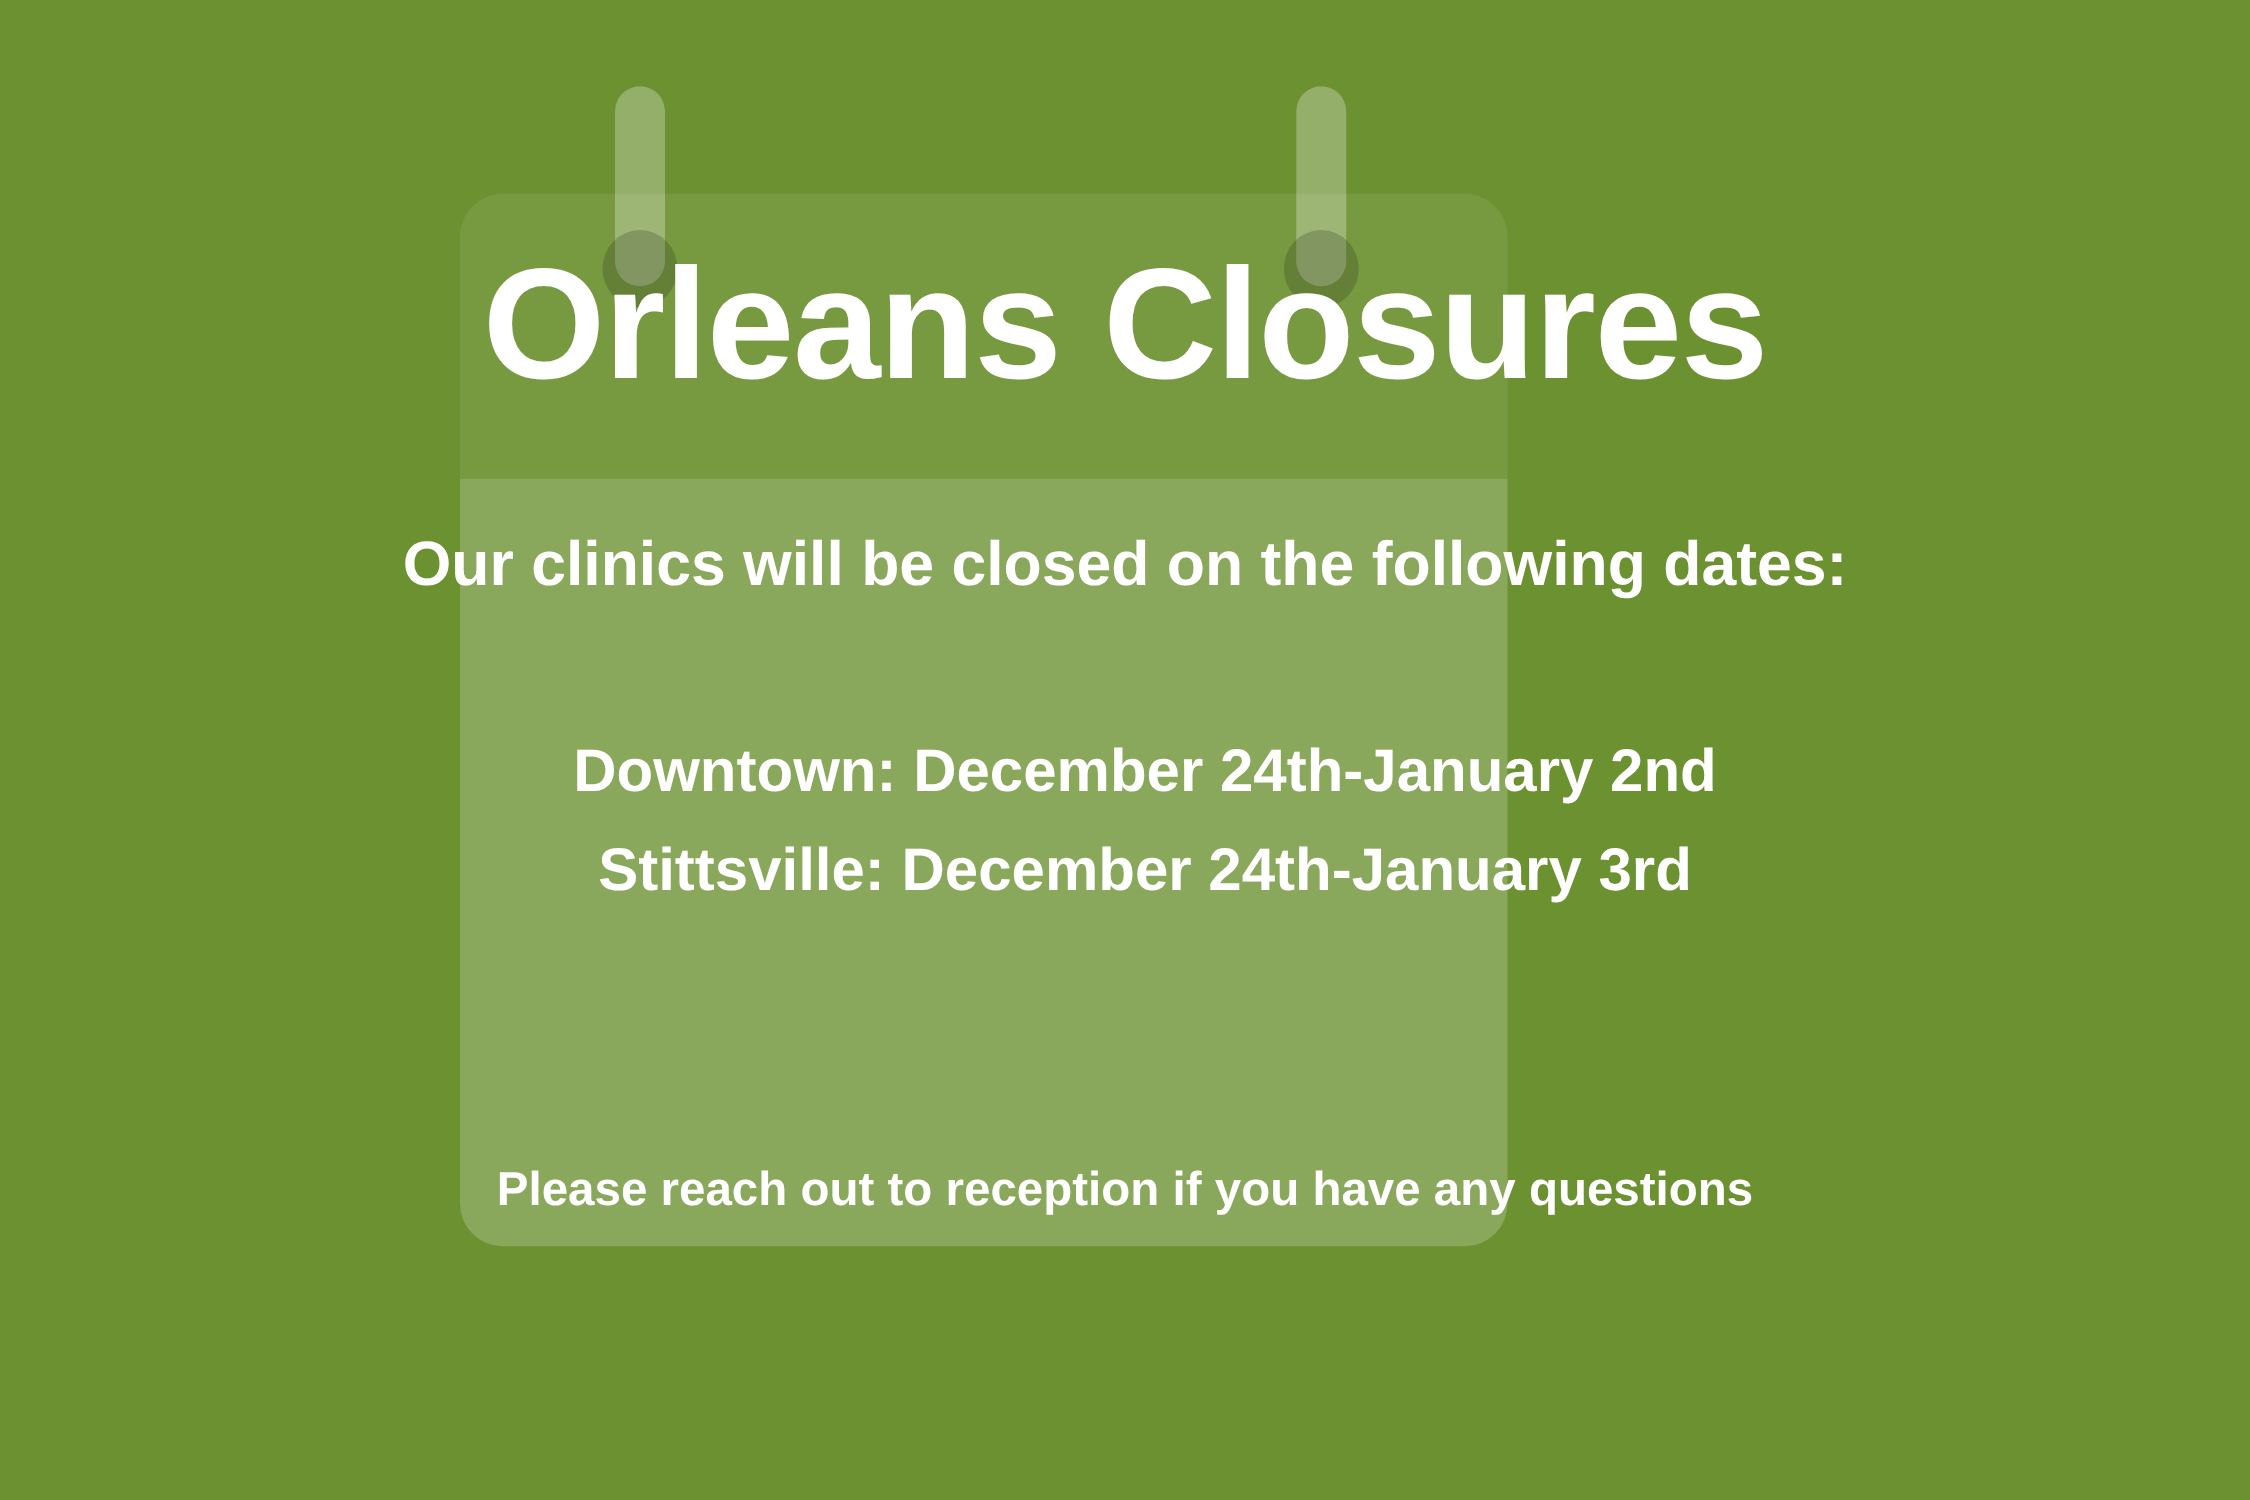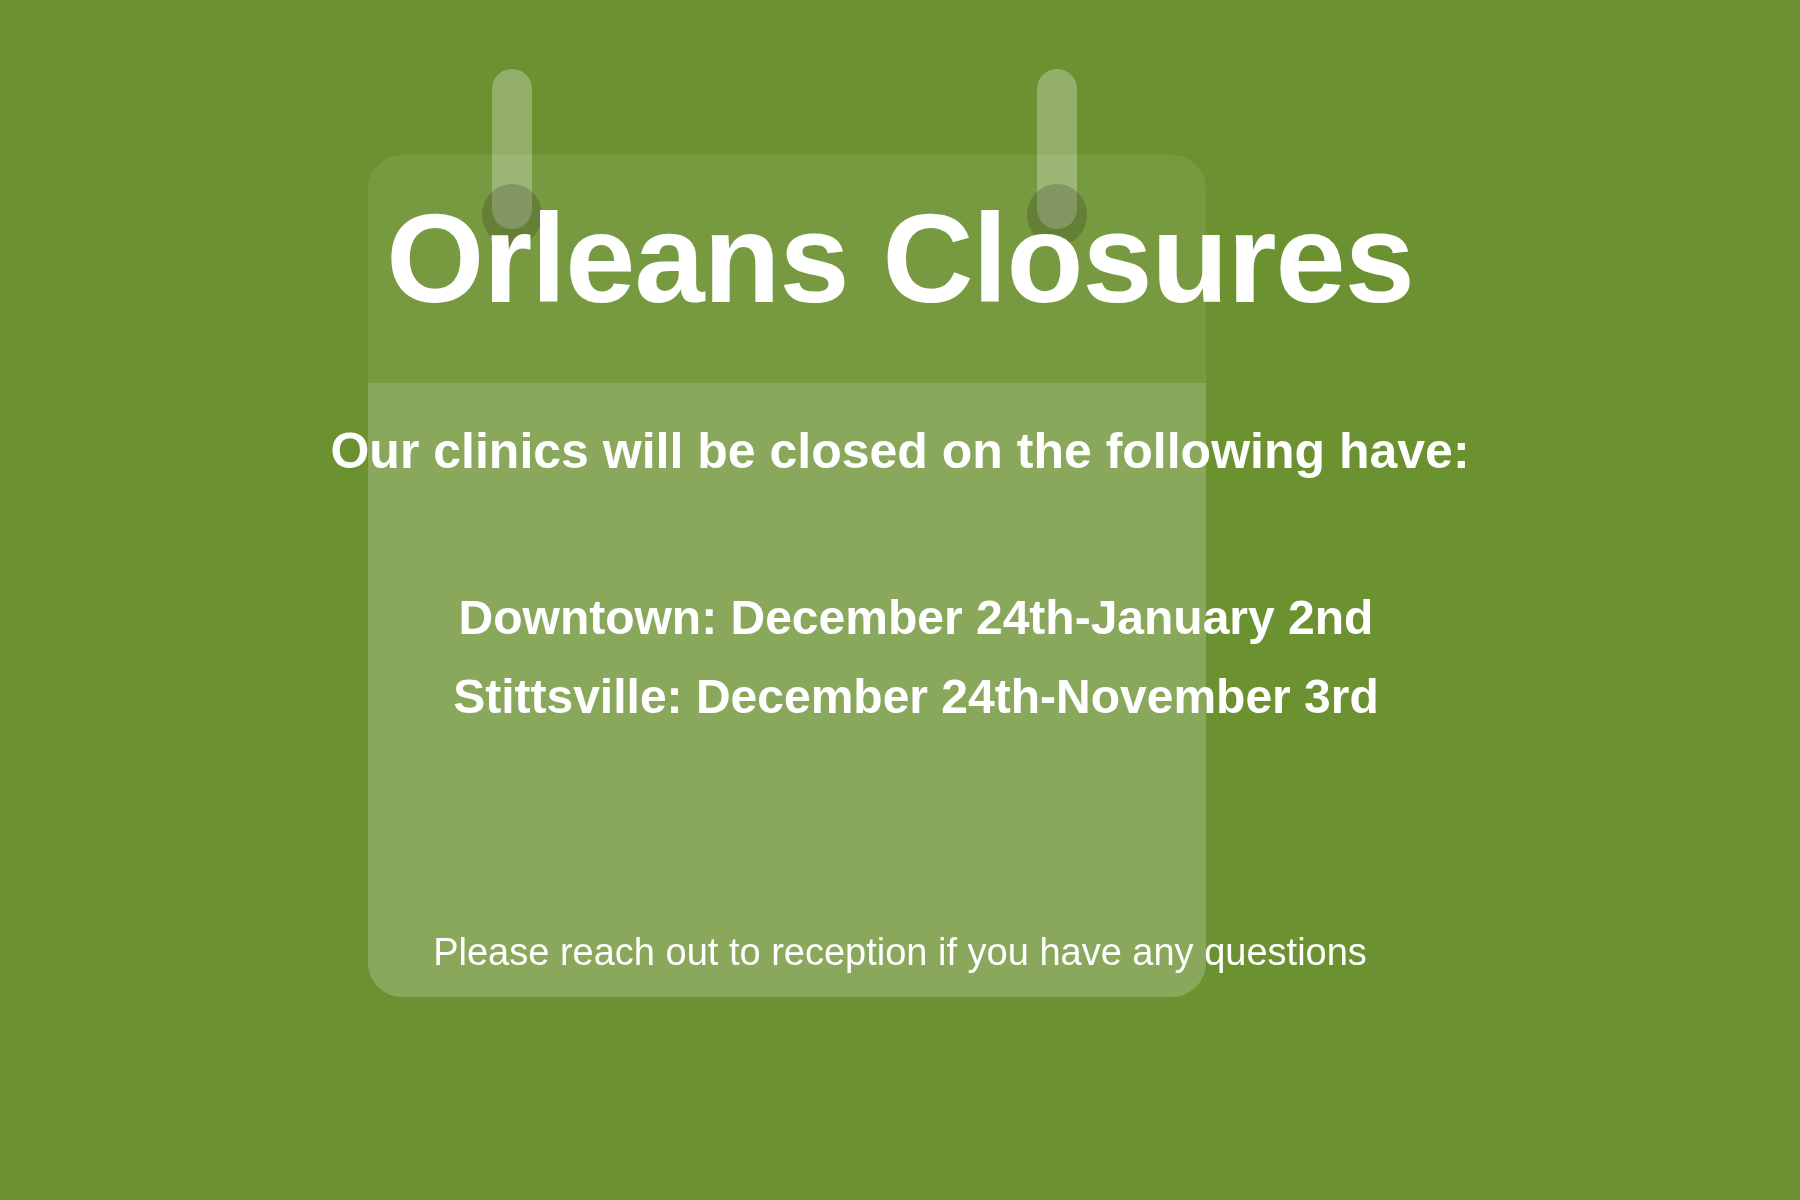--- a/index.html
+++ b/index.html
@@ -116,21 +116,21 @@
     line-height: 79px;
     white-space: nowrap;
   }
 
   #footer-note {
     position: absolute;
     top: 930px;
     left: 0;
     width: 100%;
     font-size: 38px;
-    font-weight: normal;
+    font-weight: bold;
     line-height: 1.2;
     white-space: nowrap;
     color: #ffffff;
   }
 </style>
 </head>
 <body>
 
 <div id="calendar-graphic">
   <div class="cal-post left"></div>
@@ -138,22 +138,22 @@
   <div class="cal-header"></div>
   <div class="cal-ring left"></div>
   <div class="cal-ring right"></div>
   <div class="cal-body"></div>
 </div>
 
 <div id="content">
 
   <h1 id="page-title">Orleans Closures</h1>
 
-  <p id="subtitle">Our clinics will be closed on the following have:</p>
+  <p id="subtitle">Our clinics will be closed on the following dates:</p>
 
   <ul id="closure-list">
     <li class="closure-line">Downtown: December 24th-January 2nd</li>
-    <li class="closure-line">Stittsville: December 24th-November 3rd</li>
+    <li class="closure-line">Stittsville: December 24th-January 3rd</li>
   </ul>
 
   <p id="footer-note">Please reach out to reception if you have any questions</p>
 
 </div>
 
 </body></html>

